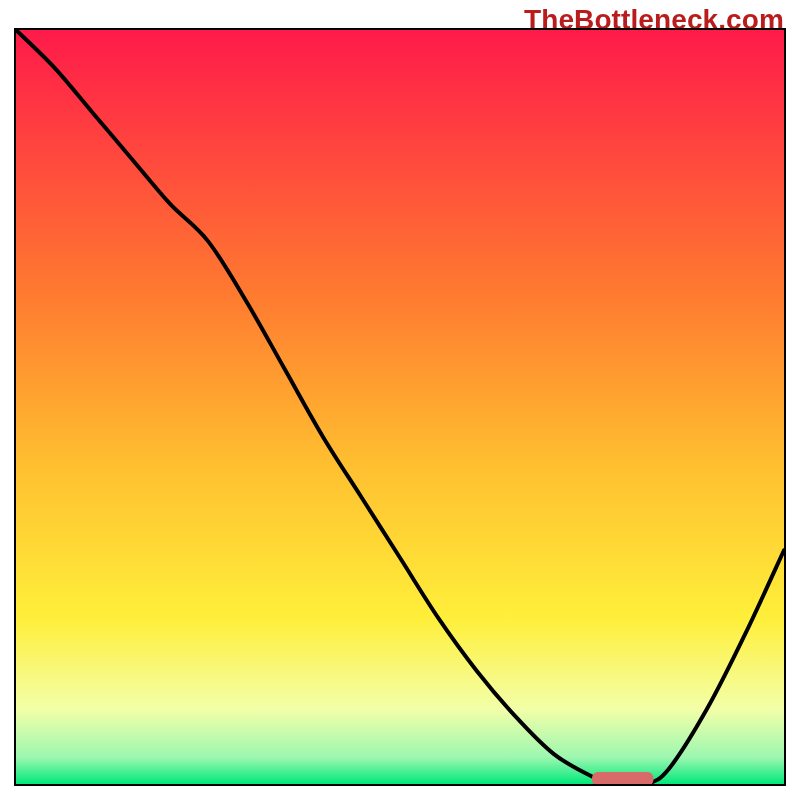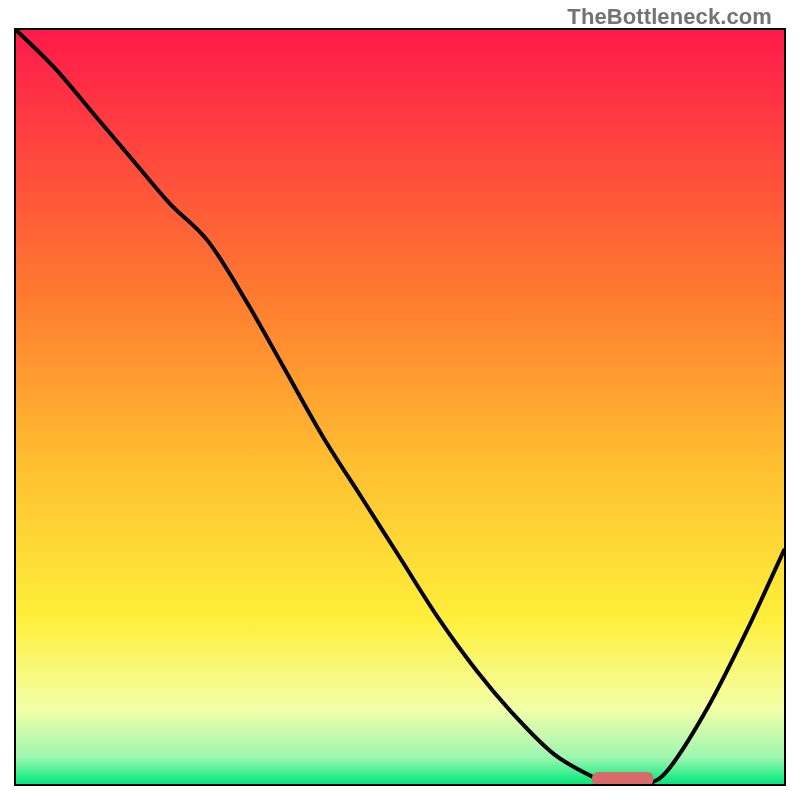--- a/index.html
+++ b/index.html
@@ -16,24 +16,24 @@
     left: 14px;
     top: 28px;
     width: 772px;
     height: 758px;
     box-sizing: border-box;
     border: 2px solid #000;
   }
   .attribution {
     position: absolute;
     top: 4px;
-    right: 28px;
-    font-size: 22px;
+    right: 16px;
+    font-size: 28px;
     font-weight: 600;
-    color: #737373;
+    color: #b91c1c;
     letter-spacing: 0.1px;
   }
   svg.plot {
     position: absolute;
     left: 16px;
     top: 30px;
     width: 768px;
     height: 754px;
     display: block;
   }

